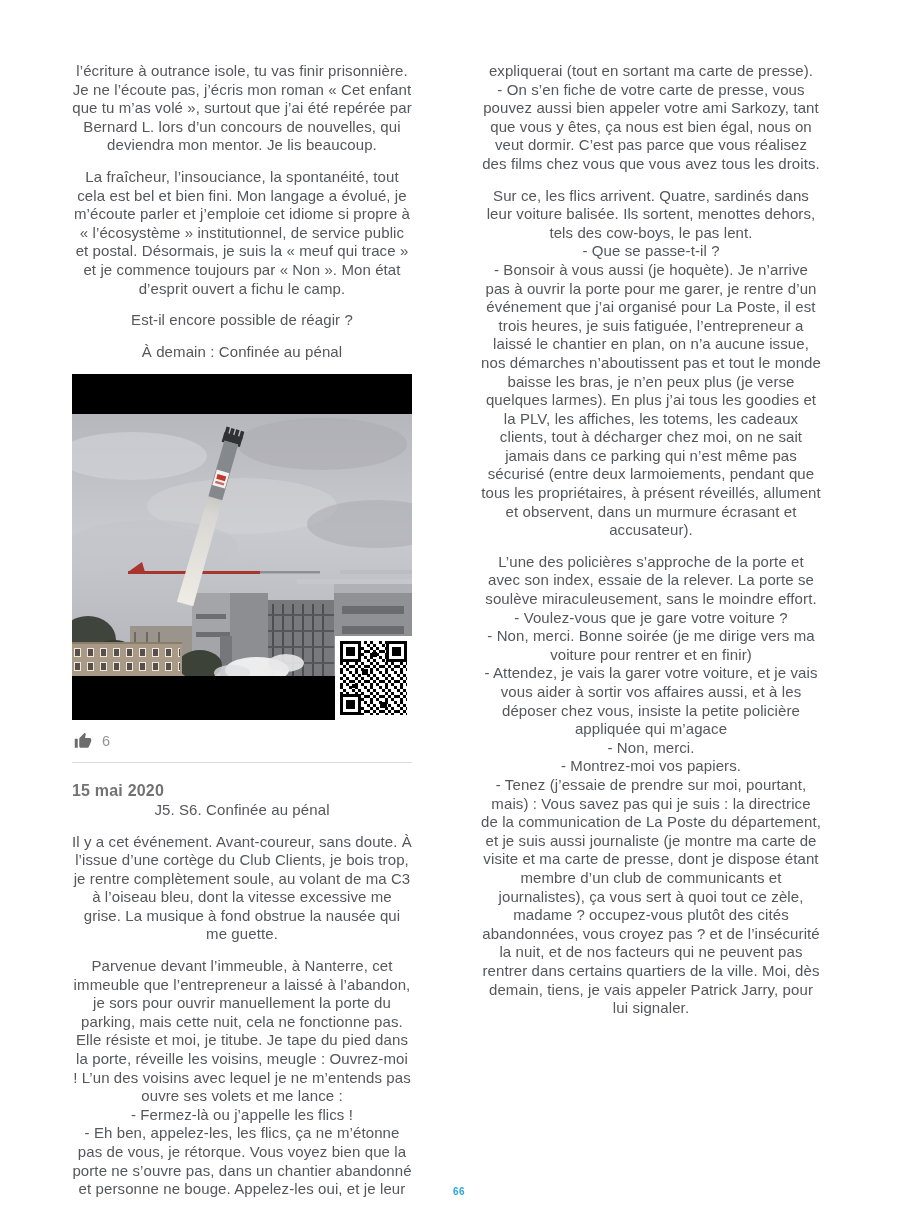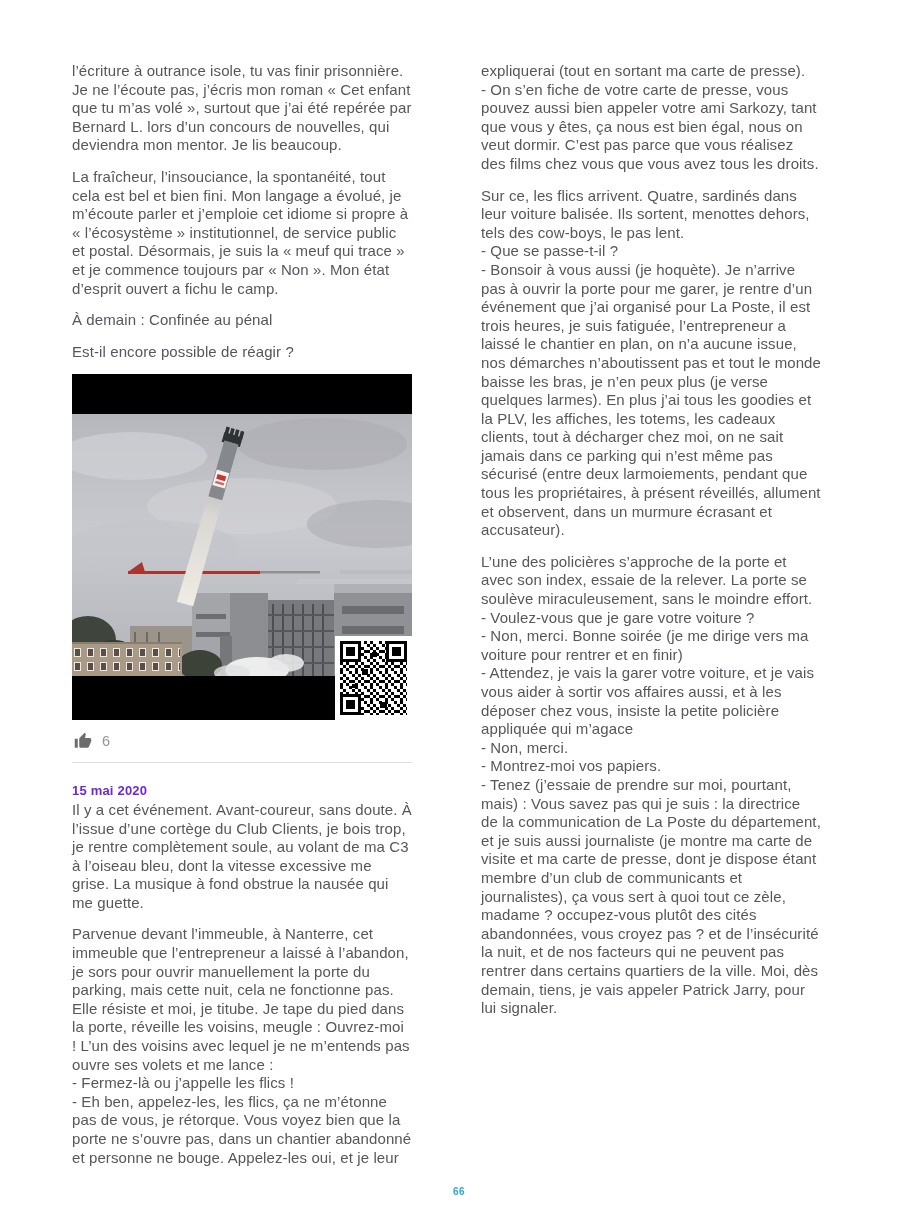--- a/index.html
+++ b/index.html
@@ -14,61 +14,61 @@
     position: absolute;
     top: 62px;
     width: 340px;
     color: #56575b;
     font-size: 15px;
     line-height: 18.6px;
     letter-spacing: 0.1px;
   }
   .col-left  { left: 72px; }
   .col-right { left: 481px; }
-  .col p { margin: 0 0 13px 0; white-space: pre-line; }
+  .col p { margin: 0 0 13px 0; white-space: pre-line; text-align: center; }
 
   .media {
     width: 340px; height: 346px;
     margin: 11px 0 0 0;
     background: #000;
     position: relative;
   }
   .like-row {
     display: flex; align-items: center; gap: 10px;
     margin: 9px 0 0 2px;
     height: 24px;
     color: #939393; font-size: 14.5px;
   }
   .rule {
     border: none; border-top: 1px solid #dcdcdc;
     margin: 9px 0 0 0;
   }
   .date {
     margin: 19px 0 0 0;
-    font-size: 13px; font-weight: 700; color: #6d28d9;
+    font-size: 16px; font-weight: 700; color: #737373;
     letter-spacing: 0.2px;
   }
   .entry-title { margin: 15px 0 0 0; }
   .entry-body { margin-top: 13px; }
   .footer {
     position: absolute; left: 0; right: 0; top: 1186px;
     text-align: center;
     color: #2ba7d6; font-weight: 700; font-size: 10px;
     letter-spacing: 0.5px;
     margin-left: 20px;
   }
 </style>
 </head>
 <body>
 
 <div class="col col-left">
   <p>l’écriture à outrance isole, tu vas finir prisonnière. Je ne l’écoute pas, j’écris mon roman « Cet enfant que tu m’as volé », surtout que j’ai été repérée par Bernard L. lors d’un concours de nouvelles, qui deviendra mon mentor. Je lis beaucoup.</p>
   <p>La fraîcheur, l’insouciance, la spontanéité, tout cela est bel et bien fini. Mon langage a évolué, je m’écoute parler et j’emploie cet idiome si propre à « l’écosystème » institutionnel, de service public et postal. Désormais, je suis la « meuf qui trace » et je commence toujours par « Non ». Mon état d’esprit ouvert a fichu le camp.</p>
+  <p>Est-il encore possible de réagir ?</p>
   <p>À demain : Confinée au pénal</p>
-  <p>Est-il encore possible de réagir ?</p>
 
   <div class="media">
     <svg width="340" height="346" viewBox="0 0 340 346">
       <defs>
         <linearGradient id="sky" x1="0" y1="0" x2="0" y2="1">
           <stop offset="0" stop-color="#b6b7bd"></stop>
           <stop offset="0.45" stop-color="#c9cacf"></stop>
           <stop offset="1" stop-color="#b3b4ba"></stop>
         </linearGradient>
         <linearGradient id="chim" x1="0" y1="0" x2="0" y2="1">
@@ -195,20 +195,21 @@
     <svg width="18" height="18" viewBox="0 0 24 24">
       <path fill="#6d6d6d" d="M1 21h4V9H1v12zM23 10c0-1.1-.9-2-2-2h-6.31l.95-4.57.03-.32c0-.41-.17-.79-.44-1.06L14.17 1 7.59 7.59C7.22 7.95 7 8.45 7 9v10c0 1.1.9 2 2 2h9c.83 0 1.54-.5 1.84-1.22l3.02-7.05c.09-.23.14-.47.14-.73v-2z"></path>
     </svg>
     <span>6</span>
   </div>
 
   <hr class="rule">
 
   <div class="date">15 mai 2020</div>
 
+  <p class="entry-title">J5. S6. Confinée au pénal</p>
 
   <p class="entry-body">Il y a cet événement. Avant-coureur, sans doute. À l’issue d’une cortège du Club Clients, je bois trop, je rentre complètement soule, au volant de ma C3 à l’oiseau bleu, dont la vitesse excessive me grise. La musique à fond obstrue la nausée qui me guette.</p>
   <p>Parvenue devant l’immeuble, à Nanterre, cet immeuble que l’entrepreneur a laissé à l’abandon, je sors pour ouvrir manuellement la porte du parking, mais cette nuit, cela ne fonctionne pas. Elle résiste et moi, je titube. Je tape du pied dans la porte, réveille les voisins, meugle : Ouvrez-moi ! L’un des voisins avec lequel je ne m’entends pas ouvre ses volets et me lance :
 - Fermez-là ou j’appelle les flics !
 - Eh ben, appelez-les, les flics, ça ne m’étonne pas de vous, je rétorque. Vous voyez bien que la porte ne s’ouvre pas, dans un chantier abandonné et personne ne bouge. Appelez-les oui, et je leur</p>
 </div>
 
 <div class="col col-right">
   <p>expliquerai (tout en sortant ma carte de presse).
 - On s’en fiche de votre carte de presse, vous pouvez aussi bien appeler votre ami Sarkozy, tant que vous y êtes, ça nous est bien égal, nous on veut dormir. C’est pas parce que vous réalisez des films chez vous que vous avez tous les droits.</p>

